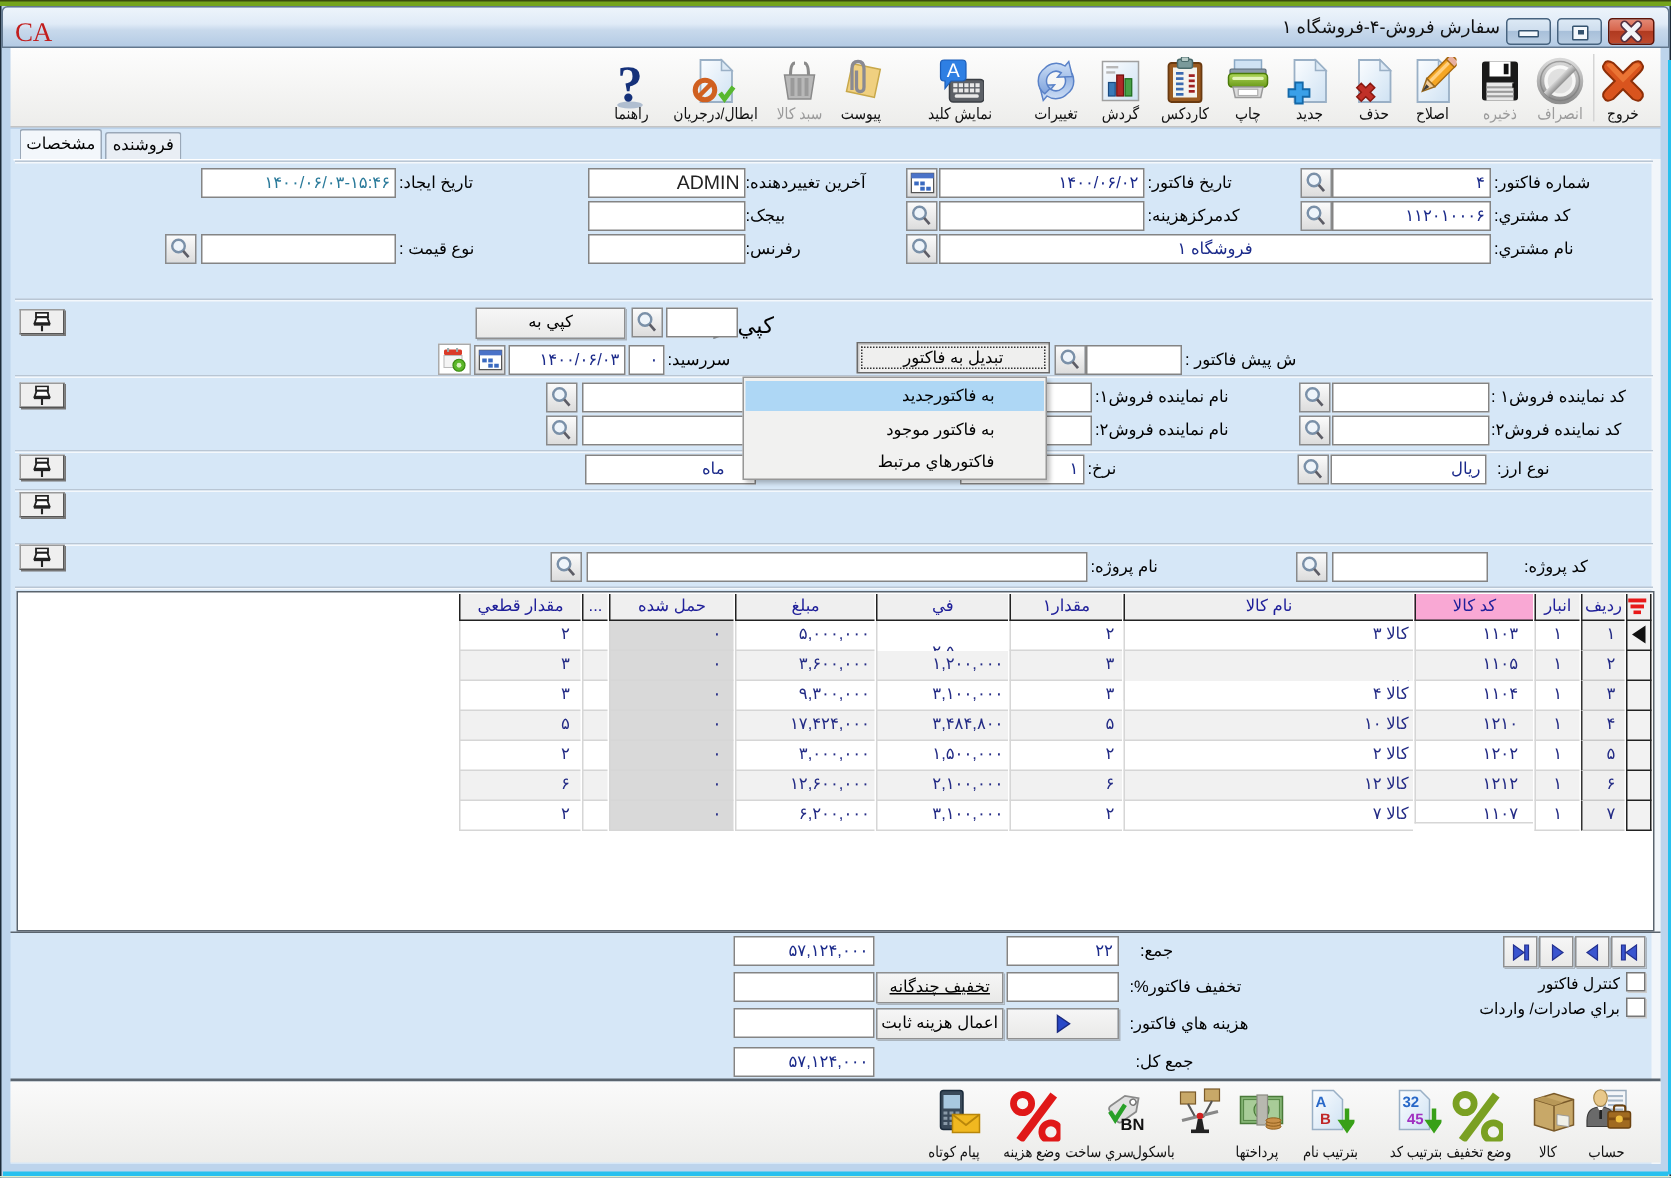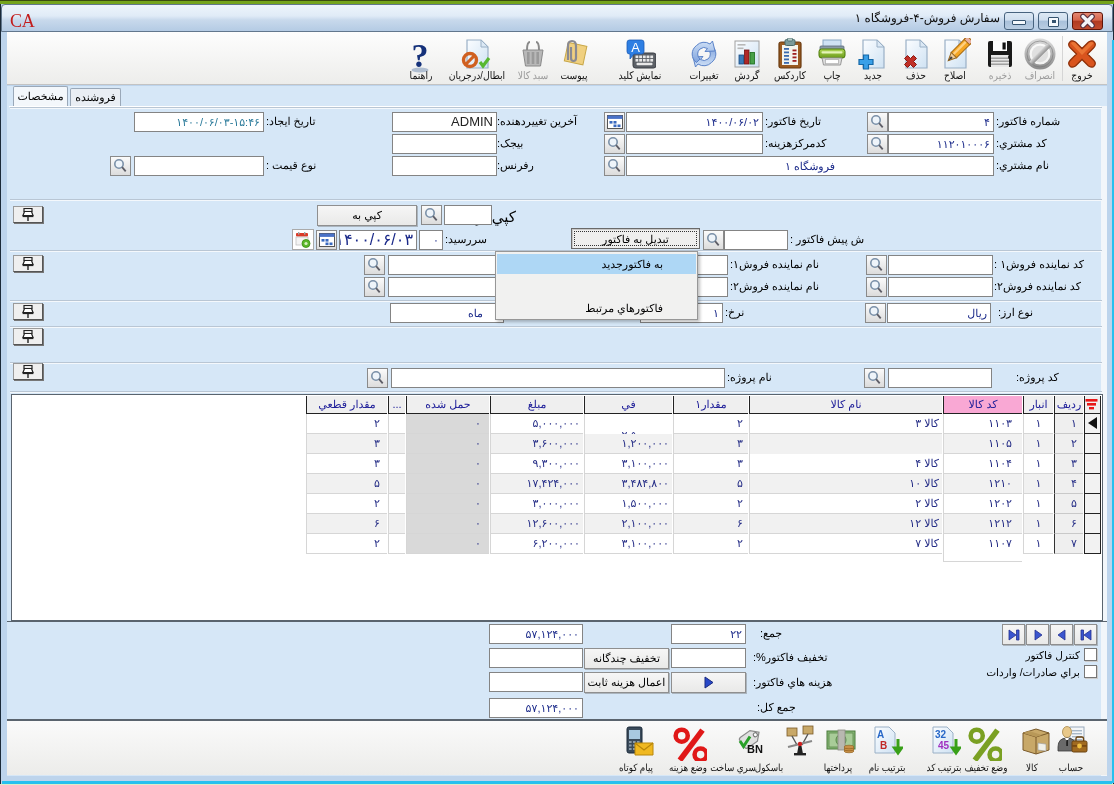--- a/index.html
+++ b/index.html
@@ -324,21 +324,21 @@
     <svg width="17" height="16" viewBox="0 0 16 16">
       <circle cx="6.5" cy="6" r="4.2" fill="#eef4fa" stroke="#7a90a8" stroke-width="1.6"></circle>
       <line x1="9.6" y1="9.2" x2="13.2" y2="13.4" stroke="#5d5d66" stroke-width="1.8"></line>
     </svg>
   </div>
 <div class="abs" style="left:571px;top:228px;width:129px;height:21px;background:#efefee;border:1px solid #6a6a6a;box-shadow:inset 1px 1px 0 #c8c8c8">
     <div class="abs" style="left:2px;top:2px;right:2px;bottom:2px;border:1px dotted #333;font-size:11px;text-align:center;line-height:15px;direction:rtl">تبديل به فاکتور</div>
   </div>
 <div class="lbl" style="left:445px;top:233px;color:#000;font-size:11px;">سررسيد:</div>
 <div class="inp" style="left:419px;top:230px;width:24px;height:20px;direction:rtl;text-align:right;color:#1b2a8a;font-size:11px;background:#fff;border-color:#848484;padding:0 3px;line-height:18px;">۰</div>
-<div class="inp" style="left:339px;top:230px;width:78px;height:20px;direction:rtl;text-align:right;color:#1b2a8a;font-size:16px;background:#fff;border-color:#848484;padding:0 3px;line-height:18px;">۱۴۰۰/۰۶/۰۳</div>
+<div class="inp" style="left:339px;top:230px;width:78px;height:20px;direction:rtl;text-align:right;color:#1b2a8a;font-size:11px;background:#fff;border-color:#848484;padding:0 3px;line-height:18px;">۱۴۰۰/۰۶/۰۳</div>
 <div class="mbtn" style="left:316px;top:230px;width:21px;height:20px">
     <svg width="16" height="14" viewBox="0 0 16 14">
       <rect x="0.5" y="0.5" width="15" height="13" fill="#fff" stroke="#555"></rect>
       <rect x="0.5" y="0.5" width="15" height="3.4" fill="#4a72c8"></rect>
       <rect x="2.5" y="6" width="3" height="2.6" fill="#3a6ac0"></rect>
       <rect x="6.5" y="6" width="3" height="2.6" fill="#3a6ac0"></rect>
       <rect x="6.5" y="9.5" width="3" height="2.6" fill="#3a6ac0"></rect>
       <rect x="10.5" y="9.5" width="3" height="2.6" fill="#3a6ac0"></rect>
     </svg>
   </div>
@@ -527,27 +527,28 @@
 <div class="cell" style="left:1023px;top:514px;width:30px;height:20px;background:#f1f1f1;border-left:1px solid #d6d6d6;border-bottom:1px solid #d6d6d6;text-align:center;padding:0 2px;direction:rtl">۱</div>
 <div class="cell" style="left:1054px;top:514px;width:29px;height:20px;background:#efefef;border-left:1px solid #333;border-bottom:1px solid #c9c9c9;text-align:right;padding:0 6px;direction:rtl">۶</div>
 <div class="cell" style="left:1084px;top:514px;width:17px;height:20px;background:#f2f2f2;border-left:1px solid #222;border-bottom:1px solid #222;border-right:1px solid #222;text-align:center"></div>
 <div class="cell" style="left:306px;top:534px;width:81px;height:20px;background:#fff;border-left:1px solid #d6d6d6;border-bottom:1px solid #d6d6d6;text-align:right;padding:0 7px;direction:rtl">۲</div>
 <div class="cell" style="left:388px;top:534px;width:17px;height:20px;background:#fff;border-left:1px solid #d6d6d6;border-bottom:1px solid #d6d6d6;text-align:right;padding:0 6px;direction:rtl"></div>
 <div class="cell" style="left:406px;top:534px;width:83px;height:20px;background:#d9d9d9;border-left:1px solid #d6d6d6;border-bottom:1px solid #d6d6d6;text-align:right;padding:0 8px;direction:rtl">۰</div>
 <div class="cell" style="left:490px;top:534px;width:93px;height:20px;background:#fff;border-left:1px solid #d6d6d6;border-bottom:1px solid #d6d6d6;text-align:right;padding:0 3px;direction:rtl">۶,۲۰۰,۰۰۰</div>
 <div class="cell" style="left:584px;top:534px;width:88px;height:20px;background:#fff;border-left:1px solid #d6d6d6;border-bottom:1px solid #d6d6d6;text-align:right;padding:0 3px;direction:rtl">۳,۱۰۰,۰۰۰</div>
 <div class="cell" style="left:673px;top:534px;width:75px;height:20px;background:#fff;border-left:1px solid #d6d6d6;border-bottom:1px solid #d6d6d6;text-align:right;padding:0 5px;direction:rtl">۲</div>
 <div class="cell" style="left:749px;top:534px;width:193px;height:20px;background:#fff;border-left:1px solid #d6d6d6;border-bottom:1px solid #d6d6d6;text-align:right;padding:0 3px;direction:rtl">کالا ۷</div>
-<div class="cell" style="left:943px;top:534px;width:79px;height:28px;background:#fff;border-left:1px solid #d6d6d6;border-bottom:1px solid #d6d6d6;text-align:right;padding:0 10px;direction:rtl">۱۱۰۷</div>
+<div class="cell" style="left:943px;top:534px;width:79px;height:15px;background:#fff;border-left:1px solid #d6d6d6;border-bottom:1px solid #d6d6d6;text-align:right;padding:0 10px;direction:rtl">۱۱۰۷</div>
 <div class="cell" style="left:1023px;top:534px;width:30px;height:20px;background:#fff;border-left:1px solid #d6d6d6;border-bottom:1px solid #d6d6d6;text-align:center;padding:0 2px;direction:rtl">۱</div>
 <div class="cell" style="left:1054px;top:534px;width:29px;height:20px;background:#efefef;border-left:1px solid #333;border-bottom:1px solid #c9c9c9;text-align:right;padding:0 6px;direction:rtl">۷</div>
 <div class="cell" style="left:1084px;top:534px;width:17px;height:20px;background:#f2f2f2;border-left:1px solid #222;border-bottom:1px solid #222;border-right:1px solid #222;text-align:center"></div>
 <div class="abs" style="left:495px;top:251px;width:203px;height:69px;background:#f1f1f0;border:1px solid #979797;box-shadow:2px 2px 3px rgba(0,0,0,.25)">
     <div class="abs" style="left:1px;top:2px;width:199px;height:20px;background:#aed7f5"></div>
     <div class="abs" style="left:0;top:2px;width:199px;height:20px;font-size:11px;direction:rtl;text-align:right;padding-right:32px;line-height:20px">به فاکتورجديد</div>
+    <div class="abs" style="left:0;top:25px;width:199px;height:20px;font-size:11px;direction:rtl;text-align:right;padding-right:32px;line-height:20px">به فاکتور موجود</div>
     <div class="abs" style="left:0;top:46px;width:199px;height:20px;font-size:11px;direction:rtl;text-align:right;padding-right:32px;line-height:20px">فاکتورهاي مرتبط</div>
   </div>
 <div class="abs" style="left:7px;top:621px;width:1100px;height:1px;background:#5a646e"></div>
 <div class="abs" style="left:7px;top:719px;width:1100px;height:2px;background:#5a646e"></div>
 <div class="btn" style="left:1002px;top:624px;width:23px;height:21px"><svg width="16" height="16" viewBox="0 0 16 16" style="margin-top:2px">
       <g fill="#3a55cf" stroke="#23308f" stroke-width=".8">
         <path d="M3 3 L10 8 L3 13 Z M10.5 3 h2.5 v10 h-2.5 Z"></path>
       </g>
     </svg></div>
 <div class="btn" style="left:1026px;top:624px;width:23px;height:21px"><svg width="16" height="16" viewBox="0 0 16 16" style="margin-top:2px">
@@ -567,21 +568,21 @@
     </svg></div>
 <div class="abs" style="left:1084px;top:648px;width:13px;height:13px;background:#fff;border:1px solid #777;box-shadow:1px 1px 0 #ccc"></div>
 <div class="lbl" style="right:34px;top:649px;color:#000;font-size:10.5px;">کنترل فاکتور</div>
 <div class="abs" style="left:1084px;top:665px;width:13px;height:13px;background:#fff;border:1px solid #777;box-shadow:1px 1px 0 #ccc"></div>
 <div class="lbl" style="right:34px;top:666px;color:#000;font-size:10.5px;">براي صادرات/ واردات</div>
 <div class="lbl" style="left:760px;top:627px;color:#000;font-size:11px;">جمع:</div>
 <div class="inp" style="left:671px;top:624px;width:75px;height:20px;direction:rtl;text-align:right;color:#1b2a8a;font-size:11px;background:#fff;border-color:#848484;padding:0 3px;line-height:18px;">۲۲</div>
 <div class="inp" style="left:489px;top:624px;width:94px;height:20px;direction:rtl;text-align:right;color:#1b2a8a;font-size:11px;background:#fff;border-color:#848484;padding:0 3px;line-height:18px;">۵۷,۱۲۴,۰۰۰</div>
 <div class="lbl" style="left:753px;top:651px;color:#000;font-size:11px;">تخفيف فاکتور%:</div>
 <div class="inp" style="left:671px;top:648px;width:75px;height:20px;direction:rtl;text-align:right;color:#1b2a8a;font-size:11px;background:#fff;border-color:#848484;padding:0 3px;line-height:18px;"></div>
-<div class="btn" style="left:584px;top:648px;width:85px;height:21px;font-size:11px;line-height:19px;">تخفيف چندگانه</div>
+<div class="btn" style="left:584px;top:648px;width:85px;height:21px;font-size:11px;line-height:19px;text-decoration:underline;">تخفيف چندگانه</div>
 <div class="inp" style="left:489px;top:648px;width:94px;height:20px;direction:rtl;text-align:right;color:#1b2a8a;font-size:11px;background:#fff;border-color:#848484;padding:0 3px;line-height:18px;"></div>
 <div class="lbl" style="left:753px;top:676px;color:#000;font-size:11px;">هزينه هاي فاکتور:</div>
 <div class="btn" style="left:671px;top:672px;width:75px;height:21px;font-size:11px;line-height:19px;"><svg width="12" height="13" viewBox="0 0 12 13" style="margin-top:3px">
       <path d="M2 1 L10 6.5 L2 12 Z" fill="#2848c8" stroke="#1a2a80"></path>
     </svg></div>
 <div class="btn" style="left:584px;top:672px;width:85px;height:21px;font-size:11px;line-height:19px;">اعمال هزينه ثابت</div>
 <div class="inp" style="left:489px;top:672px;width:94px;height:20px;direction:rtl;text-align:right;color:#1b2a8a;font-size:11px;background:#fff;border-color:#848484;padding:0 3px;line-height:18px;"></div>
 <div class="lbl" style="left:757px;top:701px;color:#000;font-size:11px;">جمع کل:</div>
 <div class="inp" style="left:489px;top:698px;width:94px;height:20px;direction:rtl;text-align:right;color:#1b2a8a;font-size:11px;background:#fff;border-color:#848484;padding:0 3px;line-height:18px;">۵۷,۱۲۴,۰۰۰</div>
 <div class="abs" style="left:7px;top:721px;width:1100px;height:54px;background:linear-gradient(#fafafa,#ececea)"></div>

